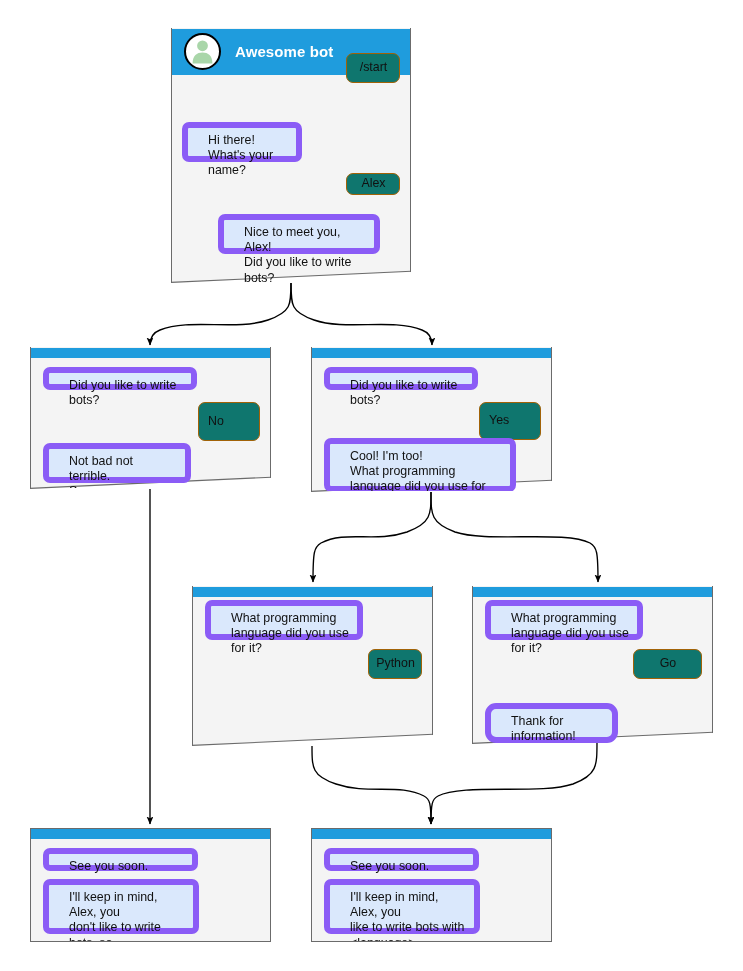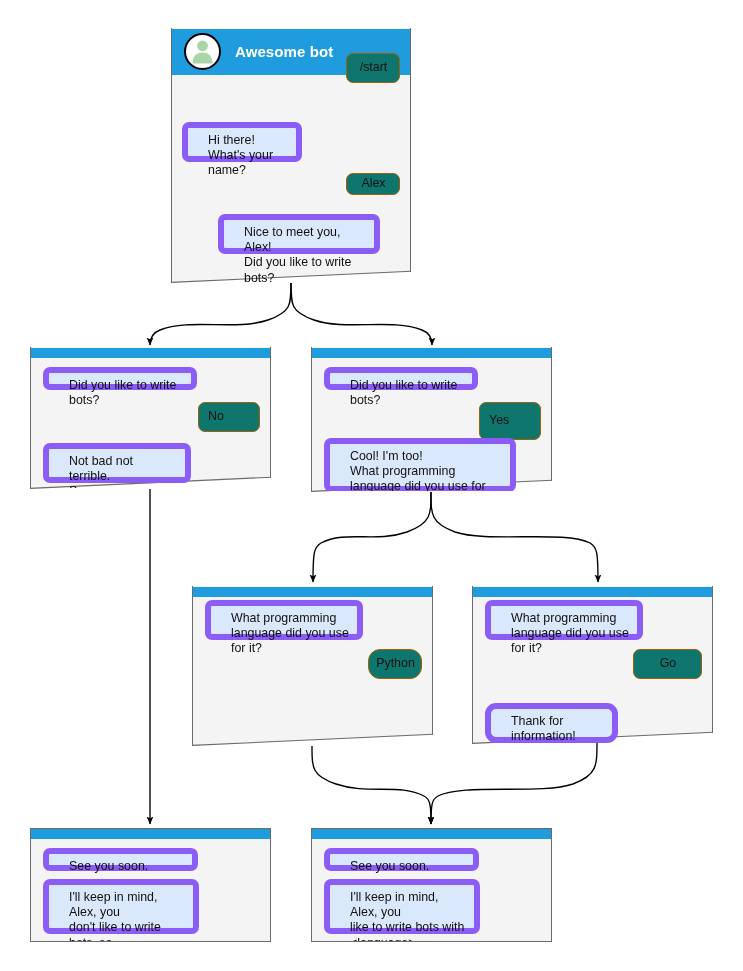--- a/index.html
+++ b/index.html
@@ -206,21 +206,21 @@
   </div>
 
   <div class="card slanted" style="left:30px; top:347px; width:241px; height:142px;">
     <div class="card-shape"></div>
     <svg class="card-slant-line" viewBox="0 0 241 14" preserveAspectRatio="none">
       <path d="M0,13.4 L241,2.2" stroke="#6b6b6b" stroke-width="1.1" fill="none"></path>
     </svg>
     <div class="card-header"></div>
     <div class="card-body">
       <div class="bubble bot" style="left:12px; top:9px; width:154px; height:23px;">Did you like to write bots?</div>
-      <div class="bubble user" style="right:10px; top:44px; width:62px; height:30px;">No</div>
+      <div class="bubble user" style="right:10px; top:44px; width:62px; height:39px;">No</div>
       <div class="bubble bot" style="left:12px; top:85px; width:148px; height:40px;">Not bad not terrible.
 See you soon.</div>
     </div>
   </div>
 
   <div class="card slanted" style="left:311px; top:347px; width:241px; height:145px;">
     <div class="card-shape"></div>
     <svg class="card-slant-line" viewBox="0 0 241 14" preserveAspectRatio="none">
       <path d="M0,13.4 L241,2.2" stroke="#6b6b6b" stroke-width="1.1" fill="none"></path>
     </svg>
@@ -237,21 +237,21 @@
   <div class="card slanted" style="left:192px; top:586px; width:241px; height:160px;">
     <div class="card-shape"></div>
     <svg class="card-slant-line" viewBox="0 0 241 14" preserveAspectRatio="none">
       <path d="M0,13.4 L241,2.2" stroke="#6b6b6b" stroke-width="1.1" fill="none"></path>
     </svg>
     <div class="card-header"></div>
     <div class="card-body">
       <div class="bubble bot" style="left:12px; top:3px; width:158px; height:40px;">What programming
 language did you use for it?</div>
 
-      <div class="bubble user" style="right:10px; top:52px; width:54px; height:30px; justify-content:center;border-radius:12px;">Python</div>
+      <div class="bubble user" style="right:10px; top:52px; width:54px; height:30px; justify-content:center;">Python</div>
     </div>
   </div>
 
   <div class="card slanted" style="left:472px; top:586px; width:241px; height:158px;">
     <div class="card-shape"></div>
     <svg class="card-slant-line" viewBox="0 0 241 14" preserveAspectRatio="none">
       <path d="M0,13.4 L241,2.2" stroke="#6b6b6b" stroke-width="1.1" fill="none"></path>
     </svg>
     <div class="card-header"></div>
     <div class="card-body">

